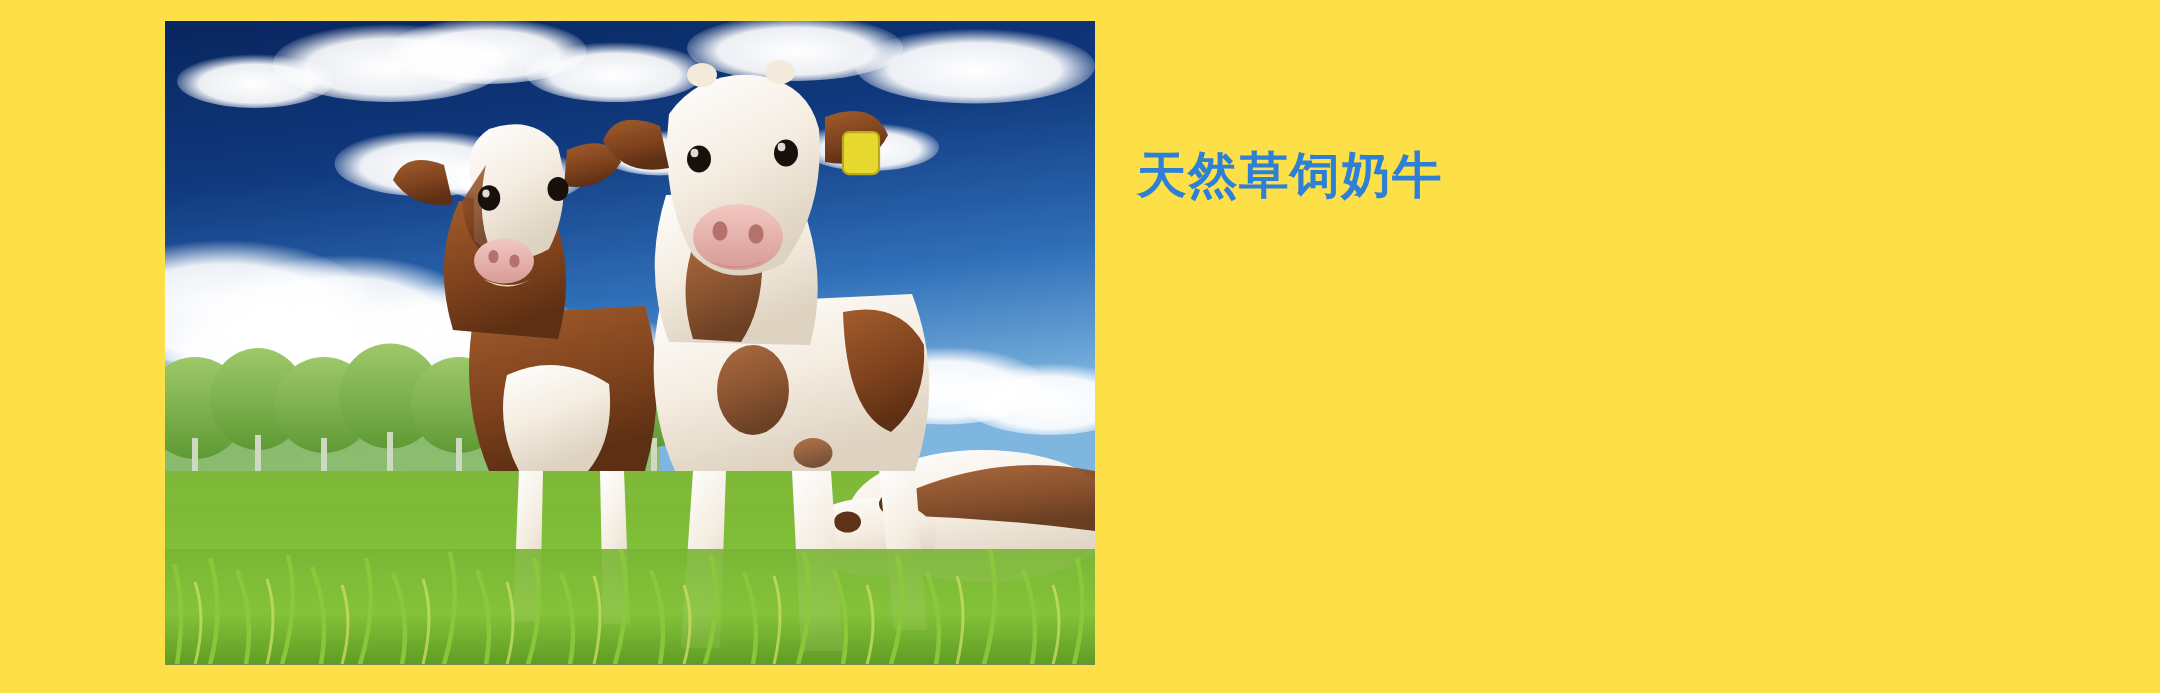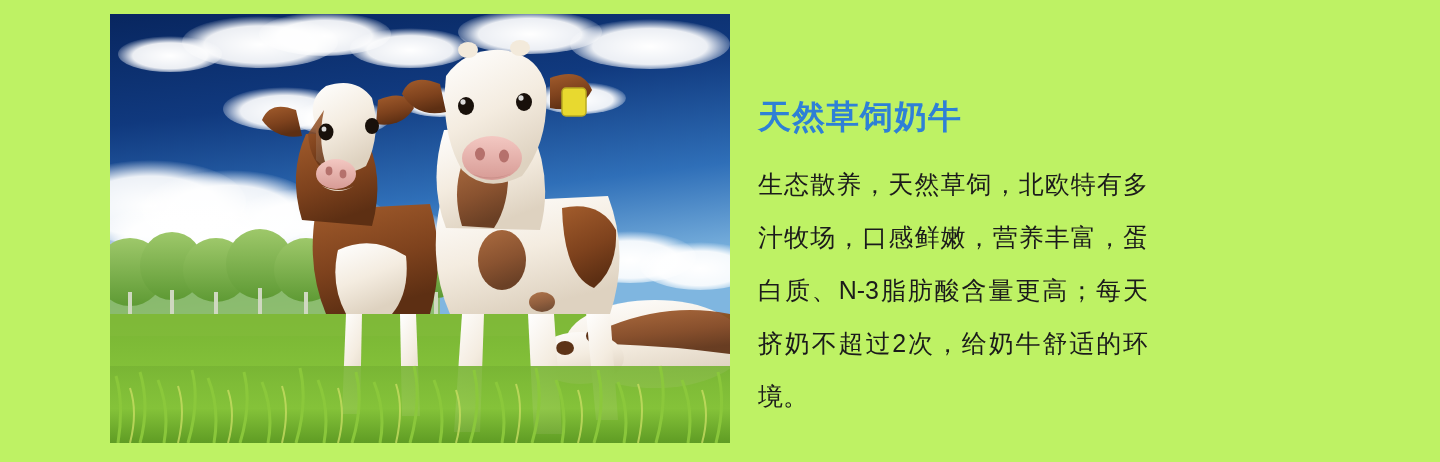--- a/index.html
+++ b/index.html
@@ -10,21 +10,21 @@
     width: 1440px;
     height: 462px;
     background: #ffffff;
     font-family: "Liberation Sans", "DejaVu Sans", sans-serif;
     overflow: hidden;
   }
   .banner {
     position: relative;
     width: 1440px;
     height: 462px;
-    background: #bef264;
+    background: #fde047;
   }
   
   .photo-frame {
     position: absolute;
     left: 110px;
     top: 14px;
     width: 620px;
     height: 429px;
     overflow: hidden;
     background: #0b2d6e;
@@ -271,16 +271,15 @@
           <path d="M468 429 Q476 400 468 376"></path>
           <path d="M528 429 Q536 394 528 370"></path>
           <path d="M592 429 Q600 400 592 376"></path>
         </g>
       </g>
     </svg>
   </div>
 
   <div class="text-block">
     <h2 class="headline">天然草饲奶牛</h2>
-    <p class="body-copy">生态散养，天然草饲，北欧特有多汁牧场，口感鲜嫩，营养丰富，蛋白质、N-3脂肪酸含量更高；每天挤奶不超过2次，给奶牛舒适的环境。</p>
   </div>
 
 </div>
 
 </body></html>

